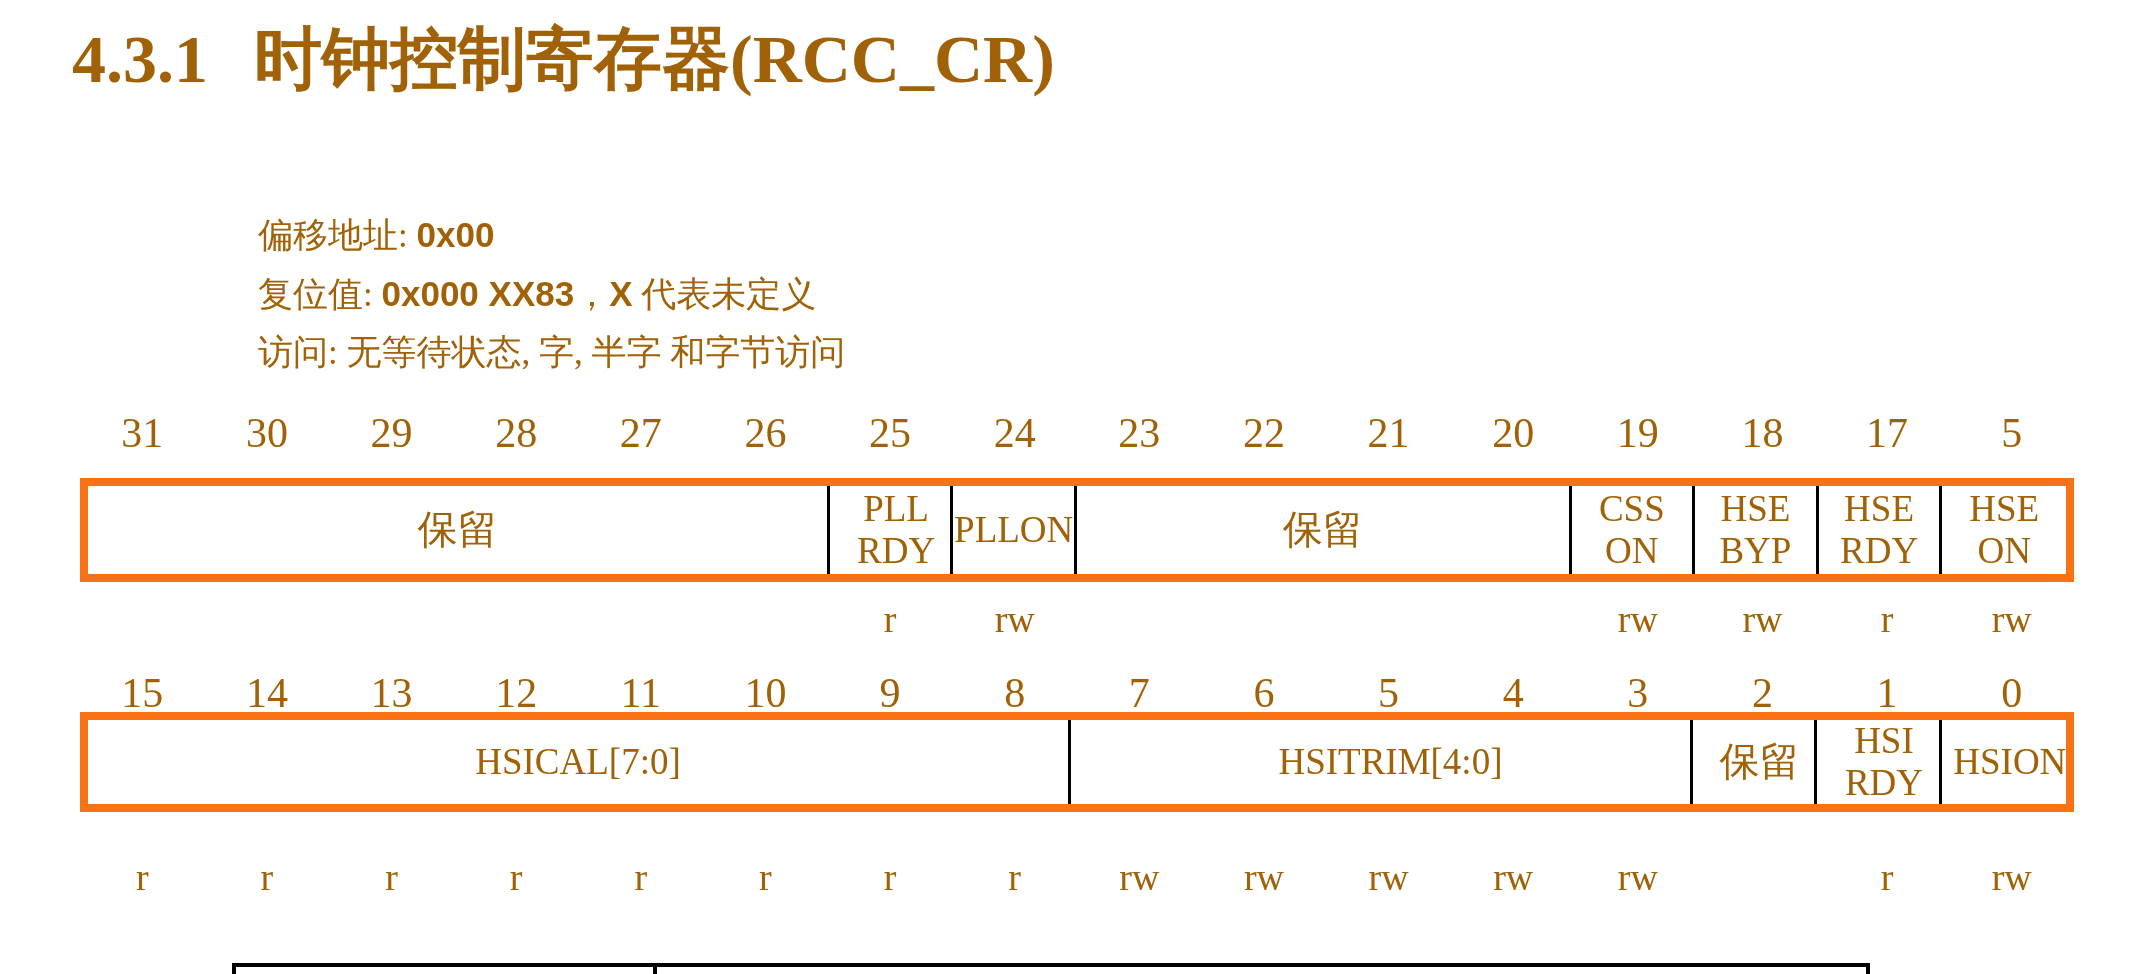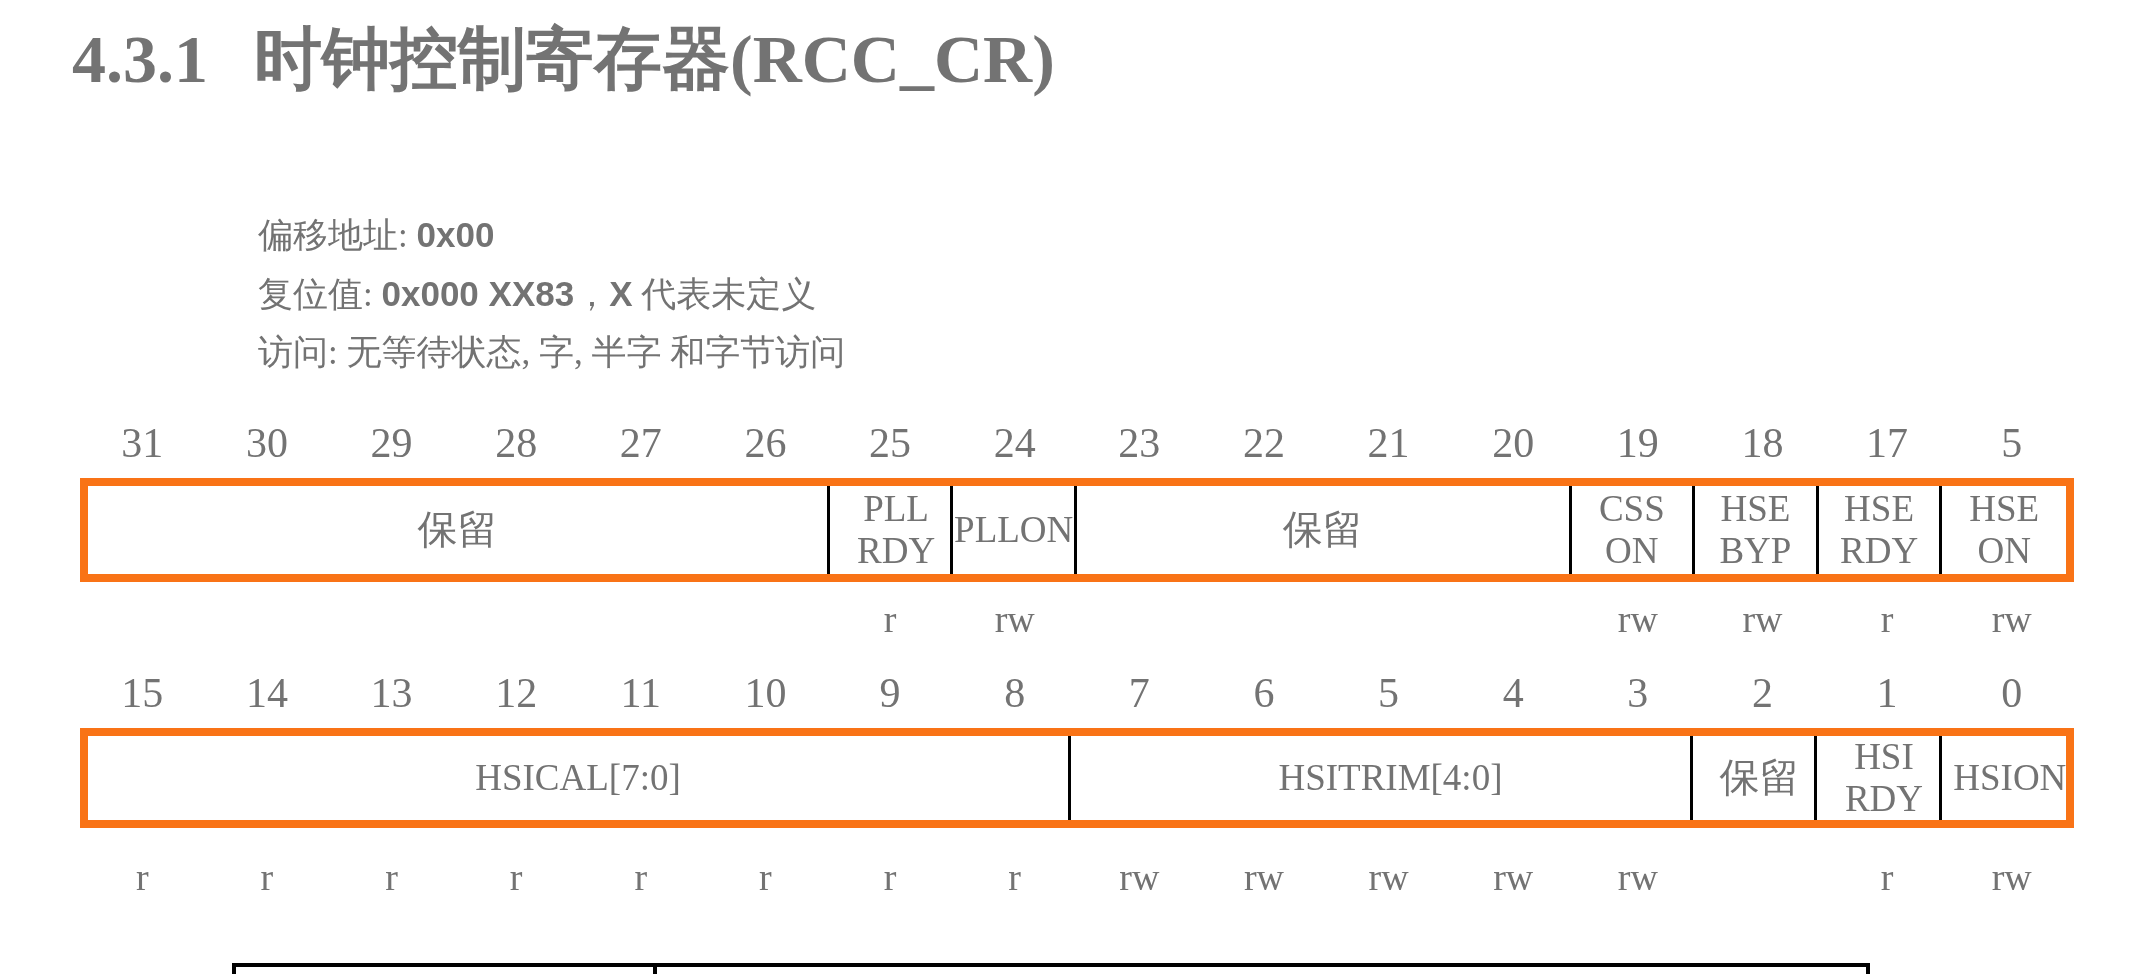--- a/index.html
+++ b/index.html
@@ -1,21 +1,21 @@
 <!DOCTYPE html>
 <html><head>
 <meta charset="utf-8">
 <style>
   html, body { margin: 0; padding: 0; background: #ffffff; }
   #page {
     position: relative;
     width: 2140px;
     height: 974px;
     background: #ffffff;
-    color: #737373;
+    color: #a16207;
     font-family: "Liberation Serif", "DejaVu Serif", serif;
     overflow: hidden;
   }
 
   
   .title {
     position: absolute;
     left: 72px;
     top: 14px;
     font-size: 68px;
@@ -44,35 +44,35 @@
     position: absolute;
     left: 80px;
     width: 1994px;
     height: 46px;
     display: grid;
     grid-template-columns: repeat(16, 1fr);
     font-size: 42px;
     line-height: 46px;
     text-align: center;
   }
-  #bits-high { top: 420px; }
+  #bits-high { top: 410px; }
   #bits-low  { top: 670px; }
 
   
   .reg-table {
     position: absolute;
     left: 80px;
     width: 1994px;
     border: 8px solid #f97316;
     box-sizing: border-box;
     display: grid;
     grid-template-columns: repeat(16, 1fr);
   }
   #reg-high { top: 478px; height: 104px; }
-  #reg-low  { top: 728px; height: 100px; gap: 12px; }
+  #reg-low  { top: 712px; height: 100px; gap: 12px; }
 
   .field-cell {
     border-right: 3px solid #000;
     display: flex;
     flex-direction: column;
     justify-content: center;
     align-items: center;
     font-size: 37px;
     line-height: 1.13;
     text-align: center;

